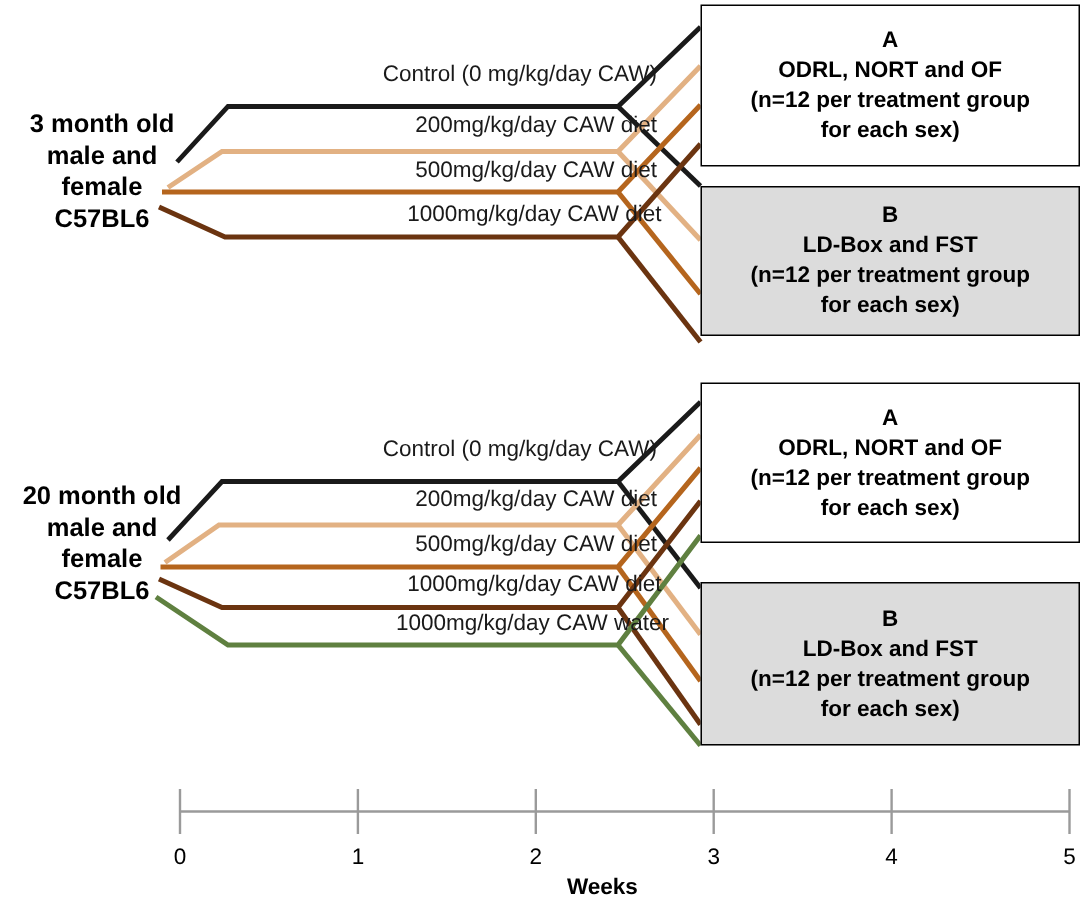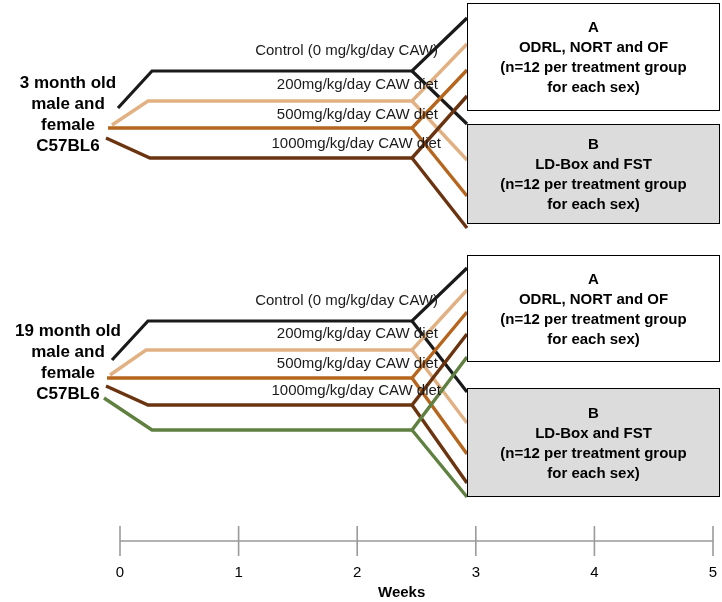--- a/index.html
+++ b/index.html
@@ -161,29 +161,30 @@
     <span class="box-line">for each sex)</span>
   </div>
 
   <div class="outcome-box grey" style="left:467px; top:124px; width:253px; height:100px;">
     <span class="box-line">B</span>
     <span class="box-line">LD-Box and FST</span>
     <span class="box-line">(n=12 per treatment group</span>
     <span class="box-line">for each sex)</span>
   </div>
 
-  <div class="cohort-label" style="left:0px; top:320px; width:136px;">19 month old
+  <div class="cohort-label" style="left:0px; top:320px; width:136px;">20 month old
 male and
 female
 C57BL6</div>
 
   <div class="arm-label" style="left:188px; top:291px; width:250px;">Control (0 mg/kg/day CAW)</div>
   <div class="arm-label" style="left:188px; top:324px; width:250px;">200mg/kg/day CAW diet</div>
   <div class="arm-label" style="left:188px; top:354px; width:250px;">500mg/kg/day CAW diet</div>
   <div class="arm-label" style="left:181px; top:381px; width:260px;">1000mg/kg/day CAW diet</div>
+  <div class="arm-label" style="left:178px; top:407px; width:268px;">1000mg/kg/day CAW water</div>
 
   <div class="outcome-box white" style="left:467px; top:255px; width:253px; height:107px;">
     <span class="box-line">A</span>
     <span class="box-line">ODRL, NORT and OF</span>
     <span class="box-line">(n=12 per treatment group</span>
     <span class="box-line">for each sex)</span>
   </div>
 
   <div class="outcome-box grey" style="left:467px; top:388px; width:253px; height:109px;">
     <span class="box-line">B</span>

